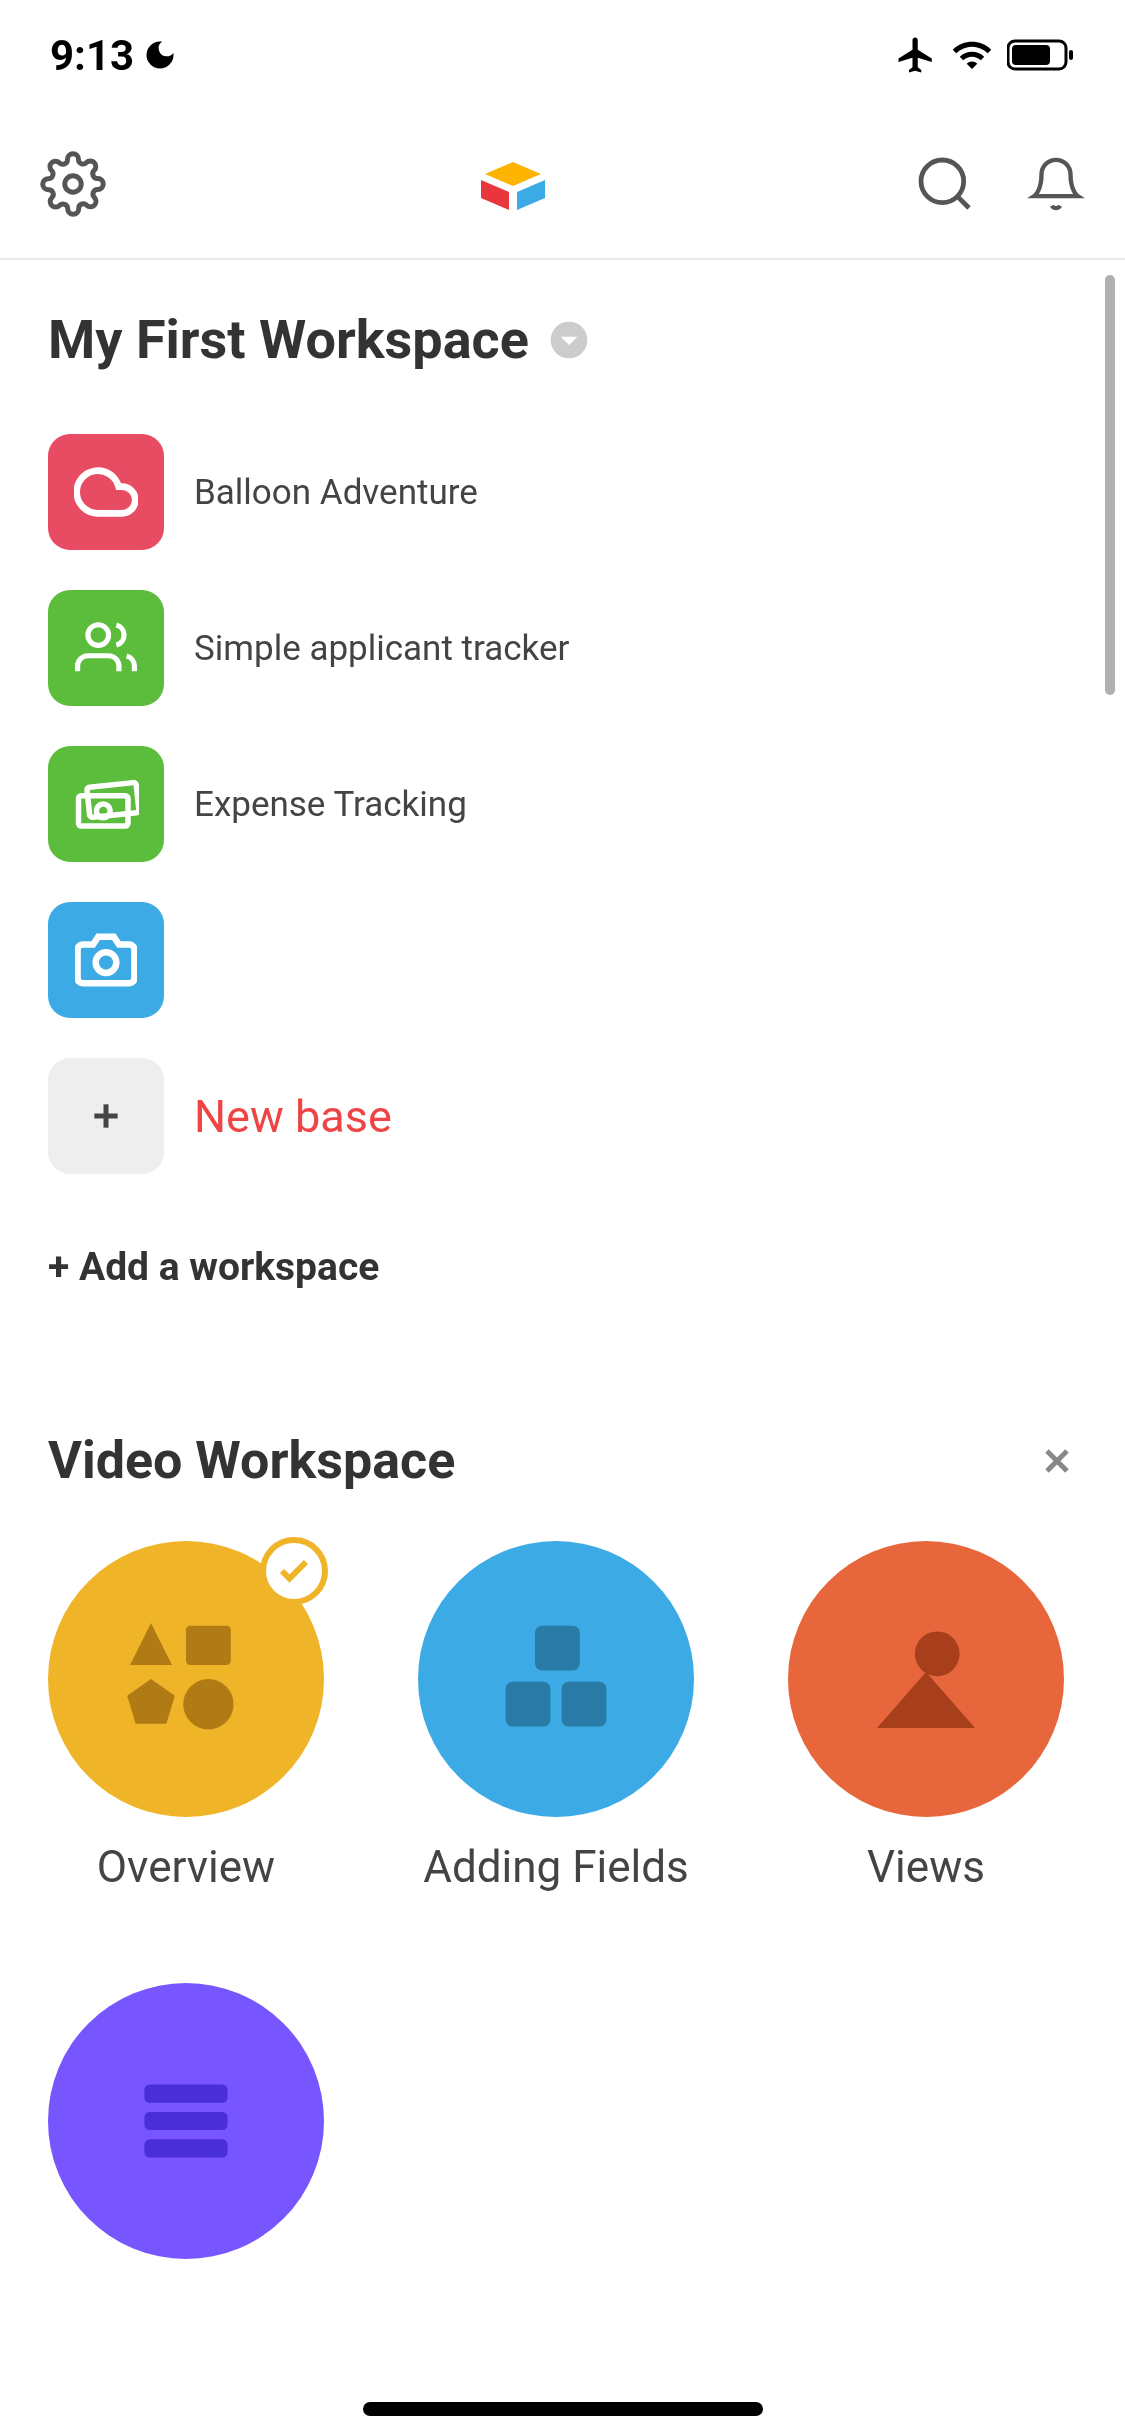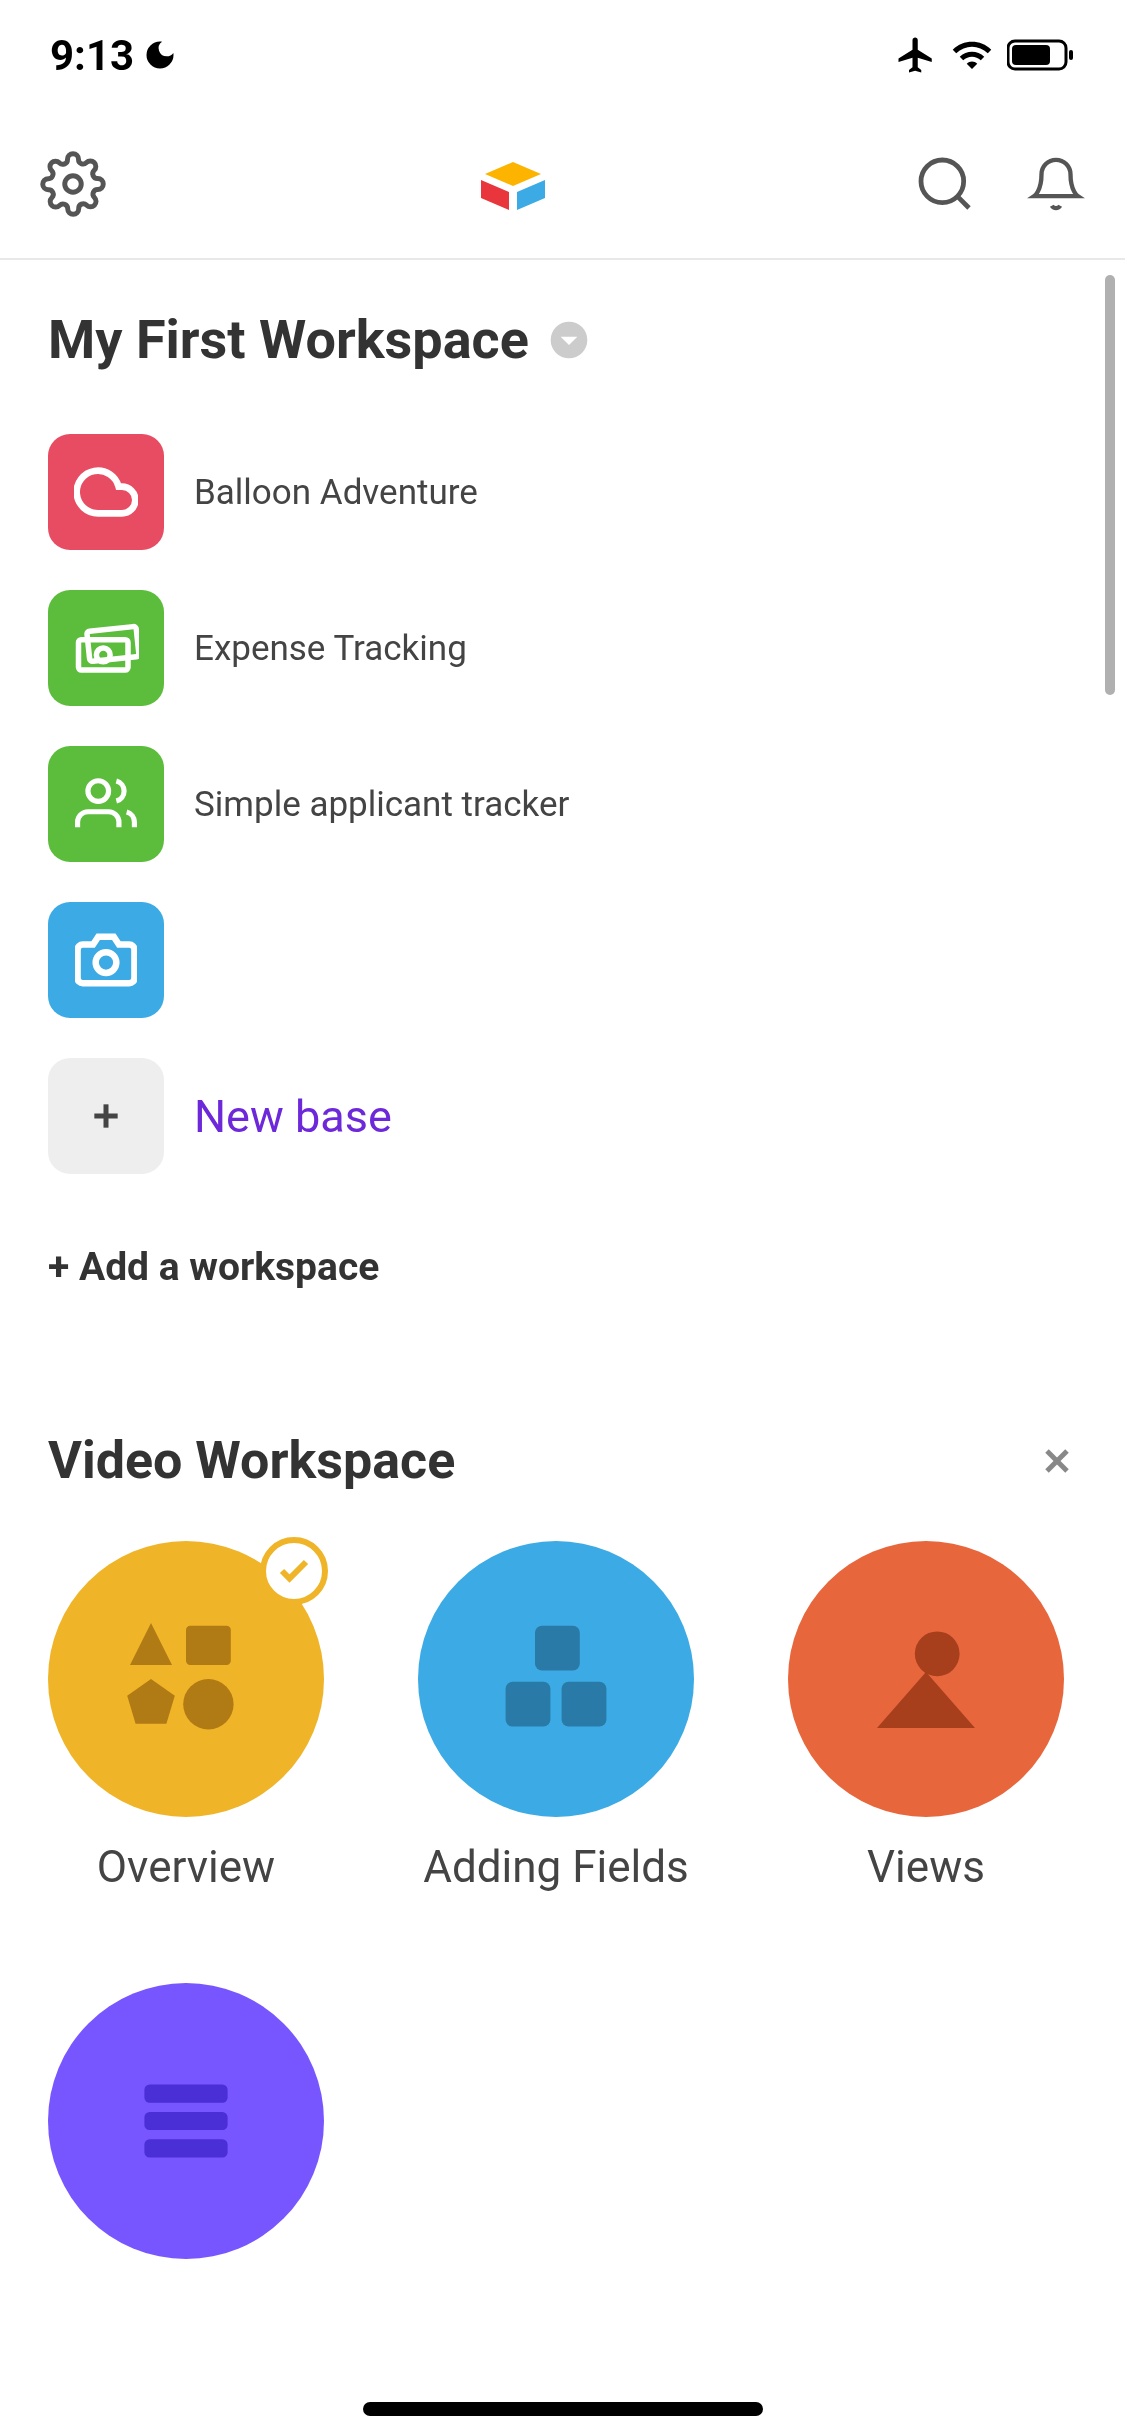--- a/index.html
+++ b/index.html
@@ -97,21 +97,21 @@
       align-items: center;
       justify-content: center;
       flex-shrink: 0;
     }
     .base-label {
       font-size: 35px;
       color: #444444;
     }
     .new-base-label {
       font-size: 45px;
-      color: #6d28d9;
+      color: #ef4444;
     }
     .add-workspace {
       margin-top: 70px;
       font-size: 39px;
       font-weight: 700;
       color: #333333;
     }
     .tutorials-section {
       margin-top: 140px;
     }
@@ -260,39 +260,39 @@
       <div class="base-icon" style="background:#e84c63">
         <svg width="64" height="64" viewBox="0 0 24 24" fill="none" stroke="#ffffff" stroke-width="2.5">
           <path d="M18 10h-1.26A8 8 0 1 0 9 20h9a5 5 0 0 0 0-10z"></path>
         </svg>
       </div>
       <span class="base-label">Balloon Adventure</span>
     </div>
 
     <div class="base-item">
       <div class="base-icon" style="background:#5bbd3b">
-        <svg width="66" height="66" viewBox="0 0 24 24" fill="none" stroke="#ffffff" stroke-width="2">
-          <rect x="2" y="9" width="18" height="11" rx="1"></rect>
-          <rect x="5" y="6" width="18" height="11" rx="1" transform="rotate(-6 5 6)"></rect>
-          <circle cx="11" cy="14.5" r="2.5"></circle>
-        </svg>
-      </div>
-      <span class="base-label">Expense Tracking</span>
-    </div>
-
-    <div class="base-item">
-      <div class="base-icon" style="background:#5bbd3b">
         <svg width="62" height="62" viewBox="0 0 24 24" fill="none" stroke="#ffffff" stroke-width="2">
           <path d="M17 21v-2a4 4 0 0 0-4-4H5a4 4 0 0 0-4 4v2"></path>
           <circle cx="9" cy="7" r="4"></circle>
           <path d="M23 21v-2a4 4 0 0 0-3-3.87"></path>
           <path d="M16 3.13a4 4 0 0 1 0 7.75"></path>
         </svg>
       </div>
       <span class="base-label">Simple applicant tracker</span>
+    </div>
+
+    <div class="base-item">
+      <div class="base-icon" style="background:#5bbd3b">
+        <svg width="66" height="66" viewBox="0 0 24 24" fill="none" stroke="#ffffff" stroke-width="2">
+          <rect x="2" y="9" width="18" height="11" rx="1"></rect>
+          <rect x="5" y="6" width="18" height="11" rx="1" transform="rotate(-6 5 6)"></rect>
+          <circle cx="11" cy="14.5" r="2.5"></circle>
+        </svg>
+      </div>
+      <span class="base-label">Expense Tracking</span>
     </div>
 
     <div class="base-item">
       <div class="base-icon" style="background:#3caae4">
         <svg width="62" height="62" viewBox="0 0 24 24" fill="none" stroke="#ffffff" stroke-width="2.5">
           <path d="M23 19a2 2 0 0 1-2 2H3a2 2 0 0 1-2-2V8a2 2 0 0 1 2-2h4l2-3h6l2 3h4a2 2 0 0 1 2 2z"></path>
           <circle cx="12" cy="13" r="4"></circle>
         </svg>
       </div>
     </div>

